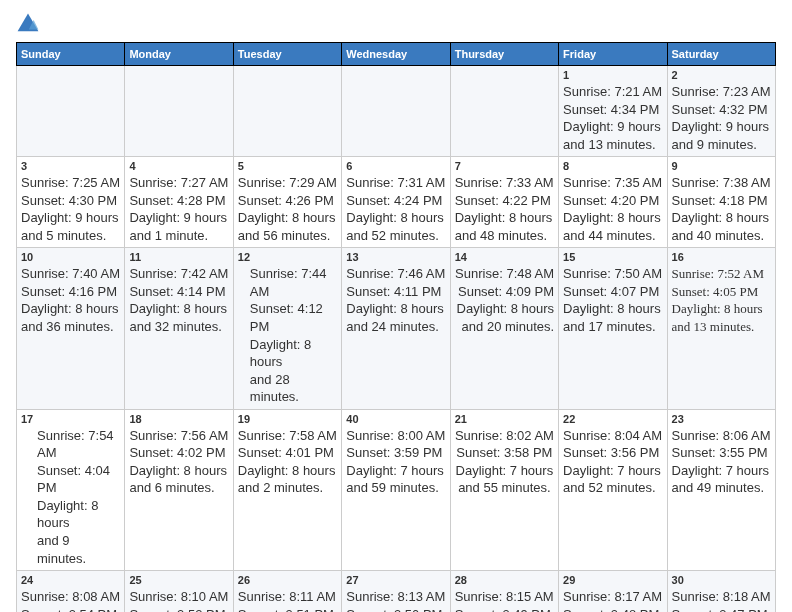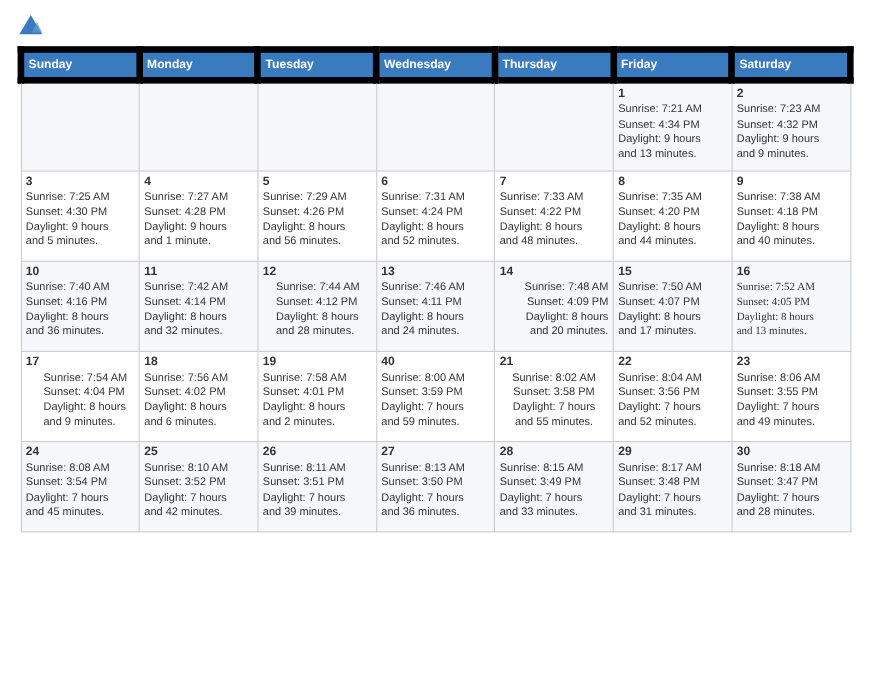--- a/index.html
+++ b/index.html
@@ -57,21 +57,21 @@
       border-collapse: collapse;
       table-layout: fixed;
     }
     thead tr th {
       background-color: #3a7abf;
       color: #fff;
       font-size: 11px;
       font-weight: bold;
       padding: 5px 4px;
       text-align: left;
-      border: 6px solid #000000;
+      border: 1px solid #000000;
     }
     tbody tr td {
       vertical-align: top;
       border: 1px solid #ccc;
       padding: 3px 4px;
       font-size: 9px;
       color: #333;
       height: 82px;
       background: #fff;
     }
@@ -81,21 +81,21 @@
     tbody tr:nth-child(even) td {
       background: #fff;
     }
     .day-number {
       font-size: 11px;
       font-weight: bold;
       display: block;
       margin-bottom: 2px;
     }
     .day-detail {
-      font-size: 10px;
+      font-size: 13px;
       line-height: 1.35;
       color: #333;
     }
     .empty-cell {
       background: #f5f7fa;
     }
   </style>
 </head>
 <body>
 

